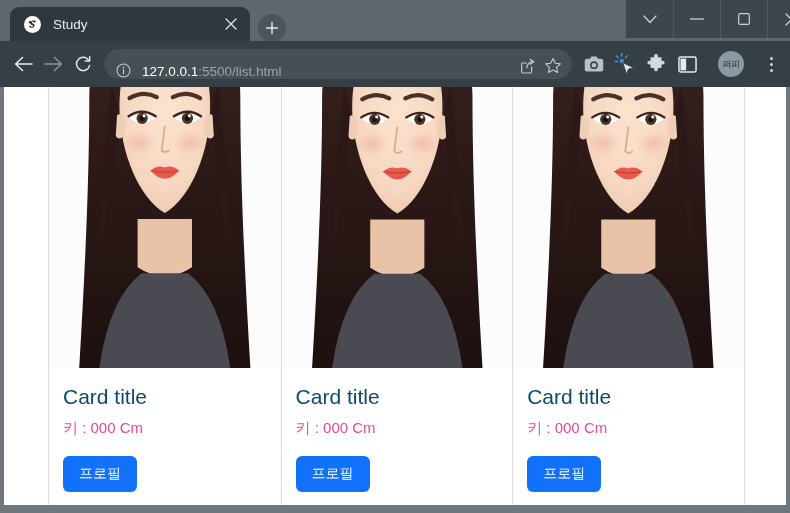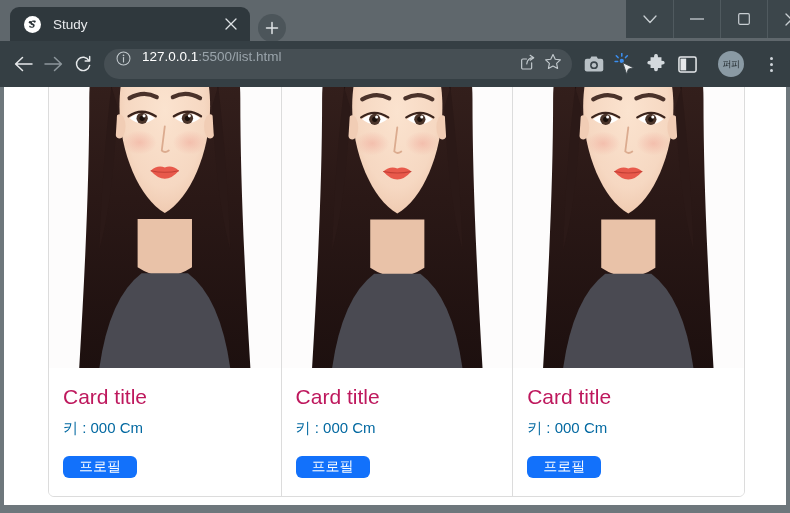--- a/index.html
+++ b/index.html
@@ -47,21 +47,21 @@
     position:absolute;left:0;top:41px;width:790px;height:46px;background:#353f44;
     display:flex;align-items:center;
   }
   .navbtn{
     width:30px;height:30px;display:flex;align-items:center;justify-content:center;
     border-radius:50%;flex:0 0 auto;
   }
   .nav-spacer{width:8px;flex:0 0 auto;}
   .omnibox{
     flex:1 1 auto;height:30px;background:#464f54;border-radius:15px;
-    display:flex;align-items:flex-start;margin:0 8px 0 6px;padding:0 6px 0 10px;
+    display:flex;align-items:flex-end;margin:0 8px 0 6px;padding:0 6px 0 10px;
     box-sizing:border-box;min-width:0;
   }
   .omni-info{width:18px;height:18px;flex:0 0 auto;display:flex;align-items:center;justify-content:center;}
   .omni-url{
     margin-left:10px;font-size:13.5px;white-space:nowrap;overflow:hidden;
     flex:1 1 auto;min-width:0;
   }
   .url-host{color:#ffffff;}
   .url-path{color:#9aa4ab;}
   .omni-act{width:26px;height:26px;display:flex;align-items:center;justify-content:center;flex:0 0 auto;}
@@ -91,26 +91,26 @@
     border:1px solid #dcdcdc;border-radius:6px;overflow:hidden;
   }
   .card{
     width:231.6px;box-sizing:border-box;background:#fff;
     border-left:1px solid #dcdcdc;display:flex;flex-direction:column;
   }
   .card:first-child{border-left:none;}
   .card-img{width:100%;height:400px;display:block;background:#fff;}
   .card-body{padding:16px 14px 18px 14px;}
   .card-title{
-    font-size:21px;color:#be185d;font-weight:400;margin:0 0 10px 0;line-height:1.2;
-  }
-  .card-text{font-size:15px;color:#0369a1;margin:0 0 18px 0;}
+    font-size:21px;color:#0c4a6e;font-weight:400;margin:0 0 10px 0;line-height:1.2;
+  }
+  .card-text{font-size:15px;color:#ec4899;margin:0 0 18px 0;}
   .btn-primary{
     display:inline-block;background:#1271fb;color:#ffffff;border:none;
-    font-size:14px;padding:3px 16px;border-radius:6px;font-family:inherit;
+    font-size:14px;padding:10px 16px;border-radius:6px;font-family:inherit;
     line-height:1.1;cursor:pointer;
   }
 </style>
 </head>
 <body>
 
 <div class="browser">
 
   <div class="tabstrip">
 

